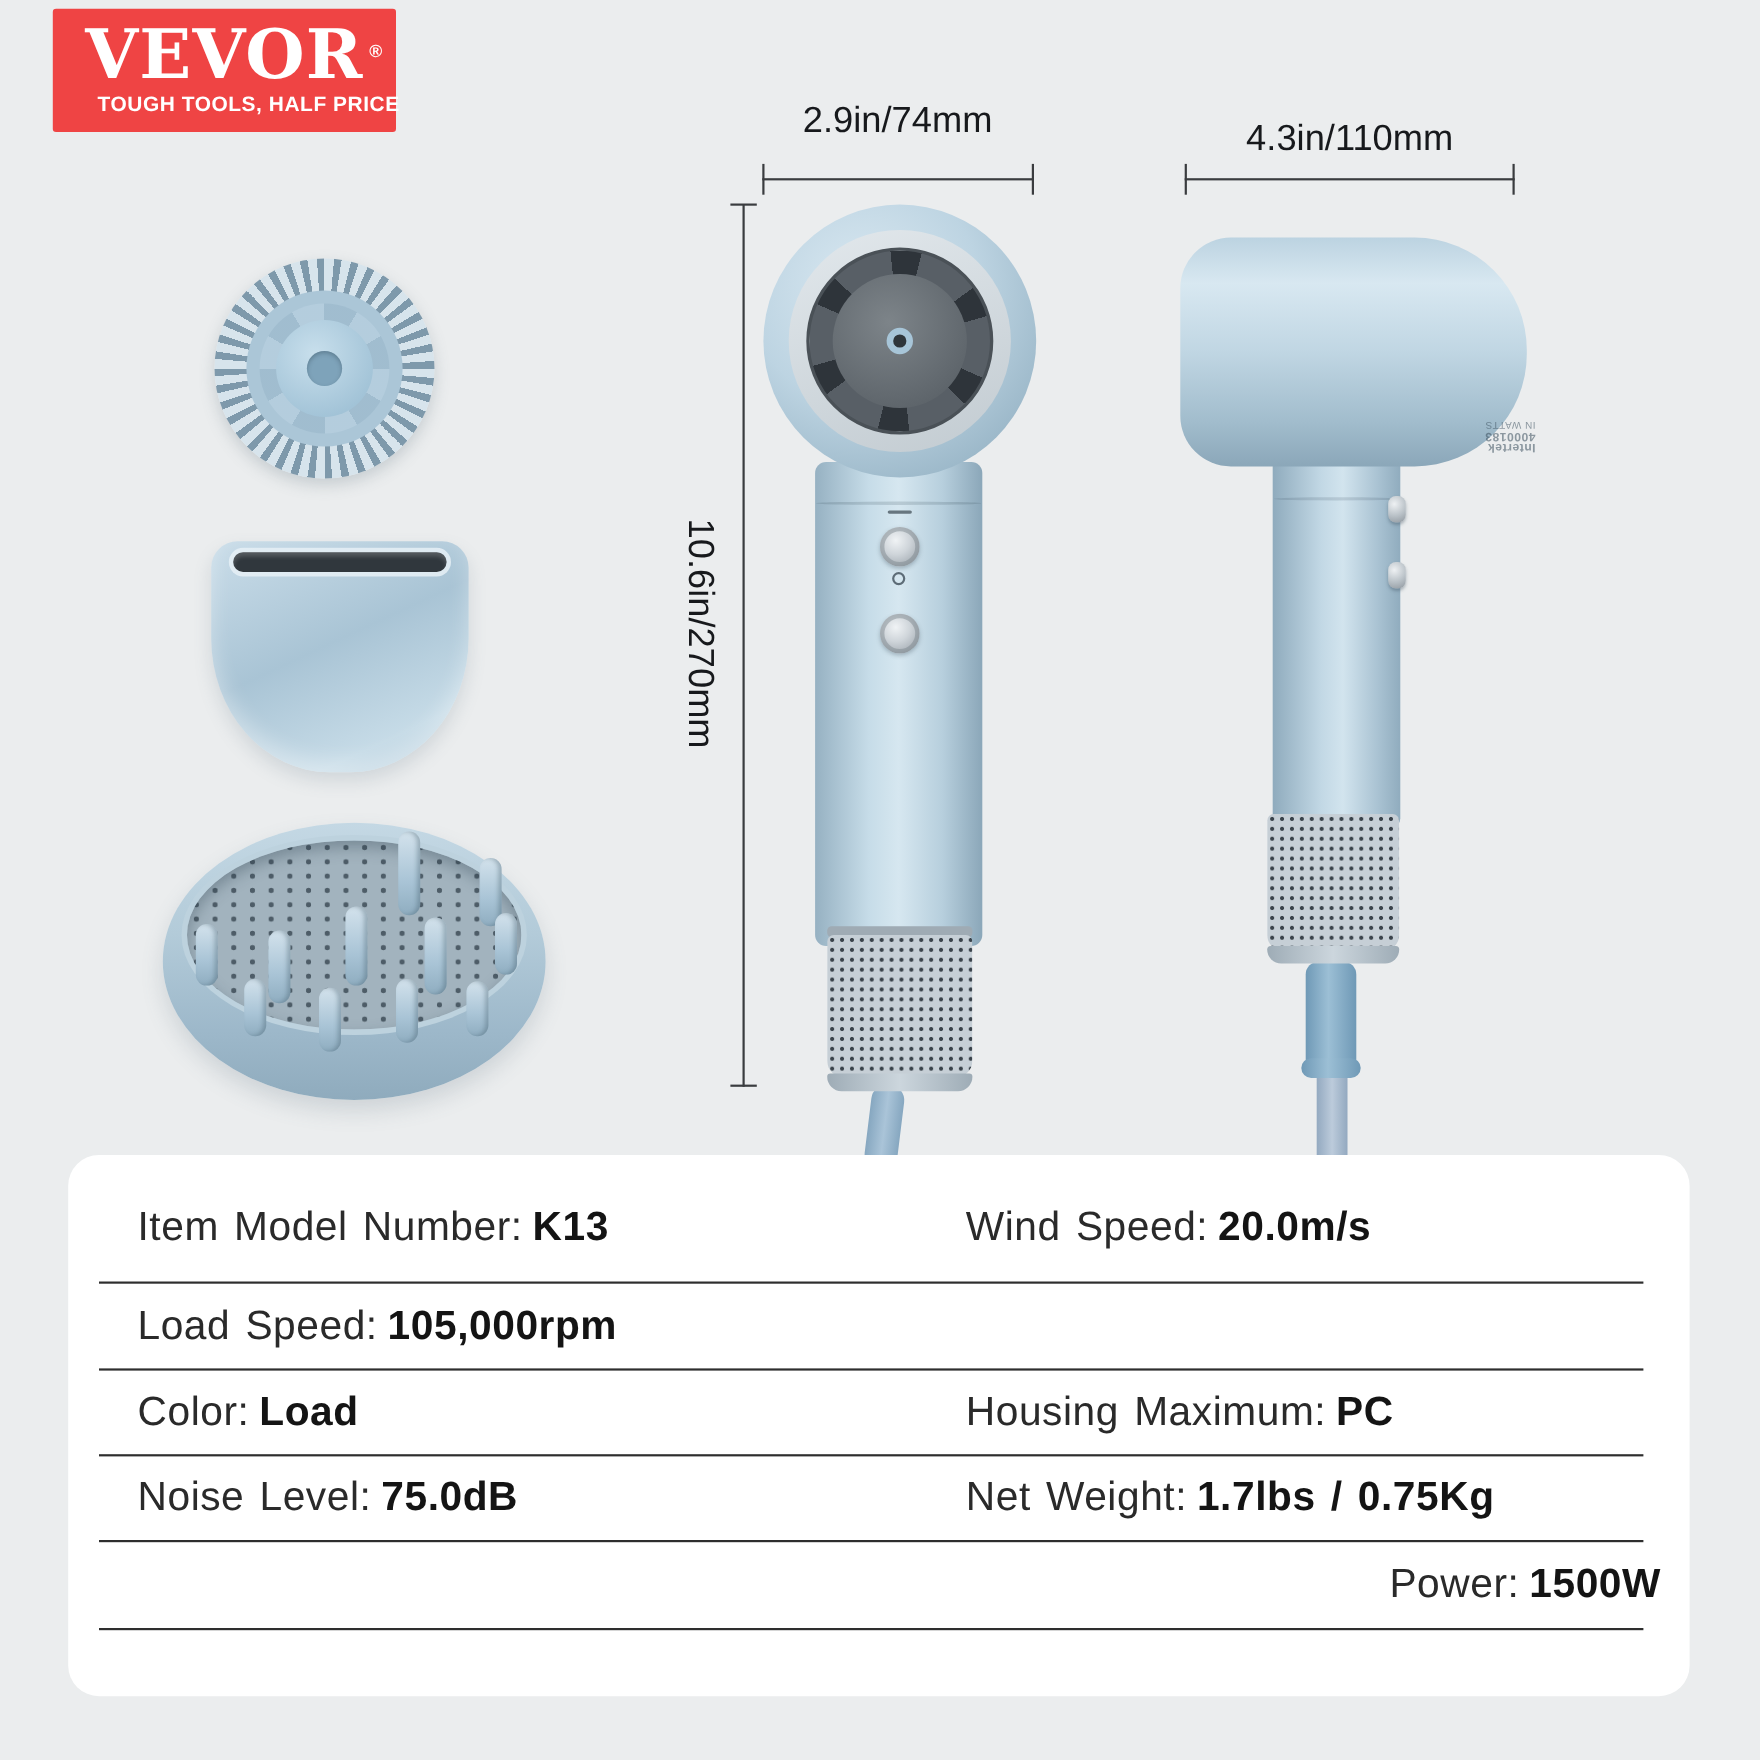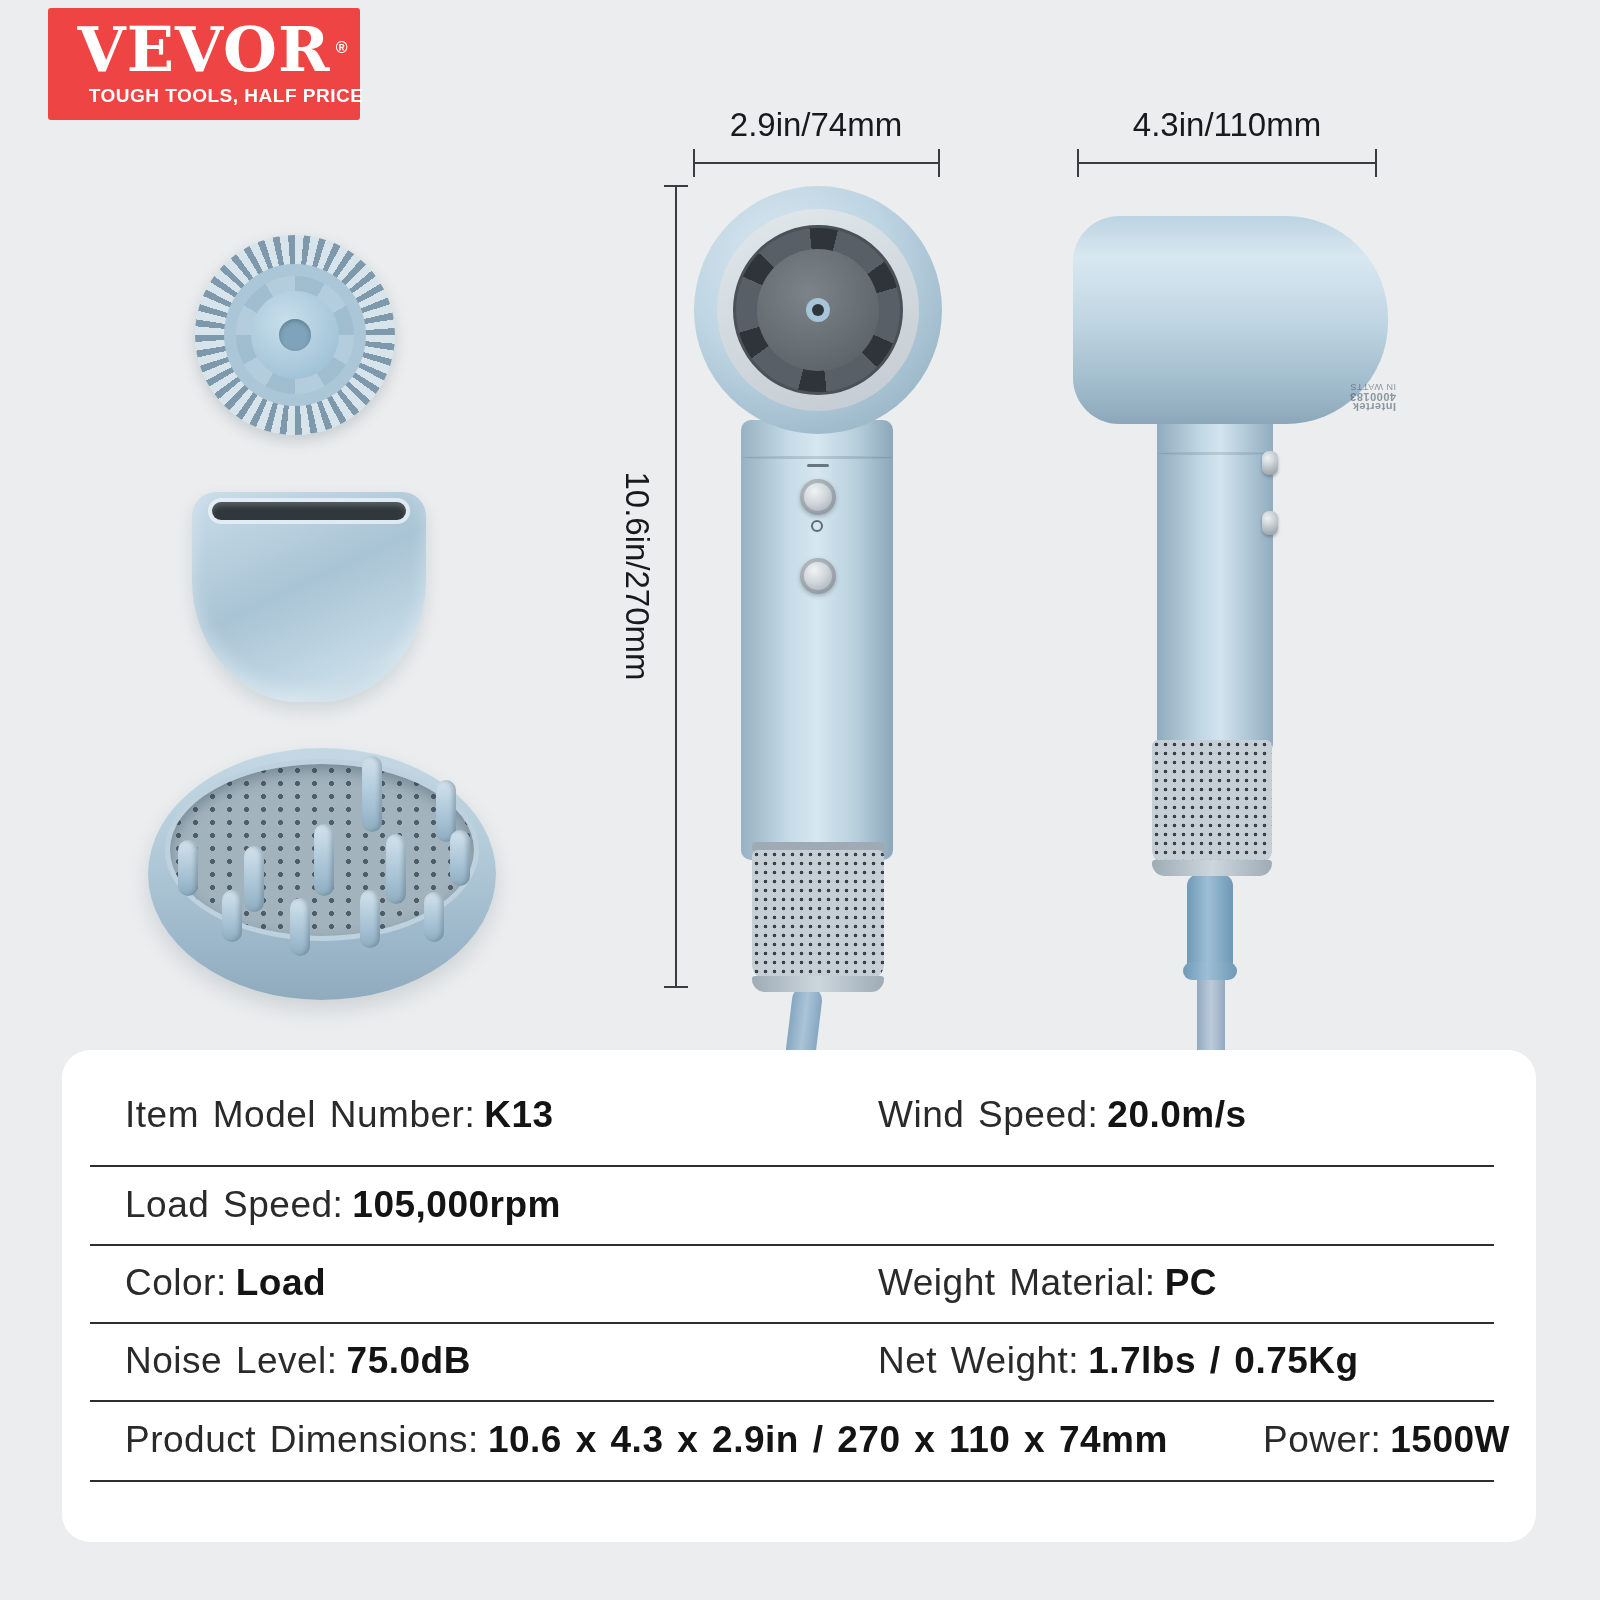--- a/index.html
+++ b/index.html
@@ -138,21 +138,21 @@
 <div id="canvas">
 
   <div class="logo-box">
     <div class="logo-word">
       <span>VEVOR</span>
       <span class="logo-reg">®</span>
     </div>
     <div class="logo-tag">TOUGH TOOLS, HALF PRICE</div>
   </div>
 
-  <div class="dim-label" style="left:666px;top:106px;width:300px;">2.9in/74mm</div>
+  <div class="dim-label" style="left:666px;top:90px;width:300px;">2.9in/74mm</div>
   <div class="dim-line h-line" style="left:693px;top:162px;width:247px;"></div>
   <div class="dim-line v-line" style="left:693px;top:149px;height:28px;"></div>
   <div class="dim-line v-line" style="left:938px;top:149px;height:28px;"></div>
 
   <div class="dim-label" style="left:1077px;top:106px;width:300px;">4.3in/110mm</div>
   <div class="dim-line h-line" style="left:1077px;top:162px;width:300px;"></div>
   <div class="dim-line v-line" style="left:1077px;top:149px;height:28px;"></div>
   <div class="dim-line v-line" style="left:1375px;top:149px;height:28px;"></div>
 
   <div class="dim-line v-line" style="left:675px;top:186px;height:802px;"></div>
@@ -243,39 +243,36 @@
         <span class="lbl">Load Speed:</span><span class="val">105,000rpm</span>
       </div>
     </div>
     <div class="divider" style="top:194px;"></div>
 
     <div class="spec-row" style="top:194px;height:78px;">
       <div class="cell cl">
         <span class="lbl">Color:</span><span class="val">Load</span>
       </div>
       <div class="cell cr">
-        <span class="lbl">Weight Material:</span><span class="val">PC</span>
+        <span class="lbl">Housing Maximum:</span><span class="val">PC</span>
       </div>
     </div>
     <div class="divider" style="top:272px;"></div>
 
     <div class="spec-row" style="top:272px;height:78px;padding-left:30px;">
       <div class="cell cl">
         <span class="lbl">Noise Level:</span><span class="val">75.0dB</span>
       </div>
       <div class="cell cr">
         <span class="lbl">Net Weight:</span><span class="val">1.7lbs / 0.75Kg</span>
       </div>
     </div>
     <div class="divider" style="top:350px;"></div>
 
     <div class="spec-row" style="top:350px;height:80px;">
-      <div class="cell cl">
-        <span class="lbl">Product Dimensions:</span><span class="val">10.6 x 4.3 x 2.9in / 270 x 110 x 74mm</span>
-      </div>
       <div class="cell cr-end">
         <span class="lbl">Power:</span><span class="val">1500W</span>
       </div>
     </div>
     <div class="divider" style="top:430px;"></div>
 
   </div>
 
 </div>
 

